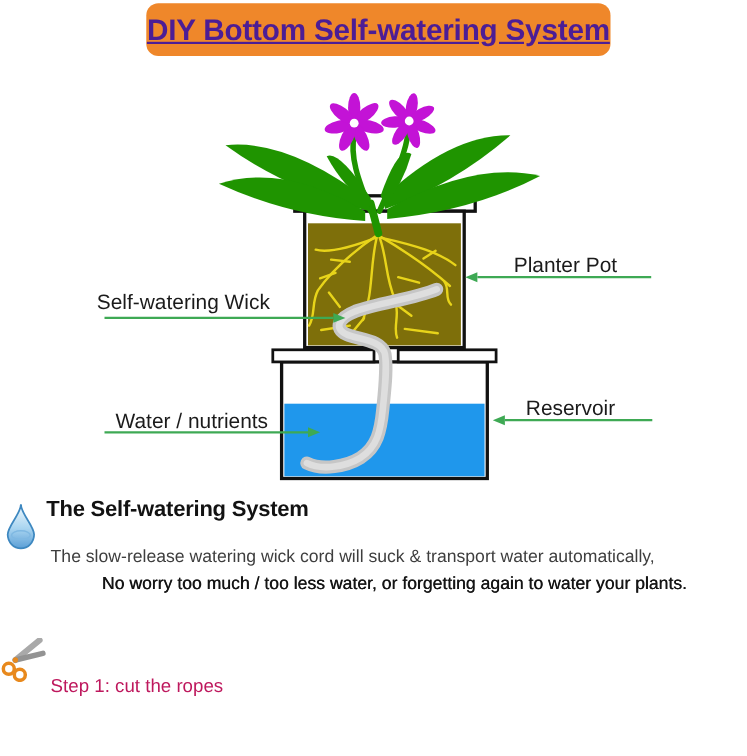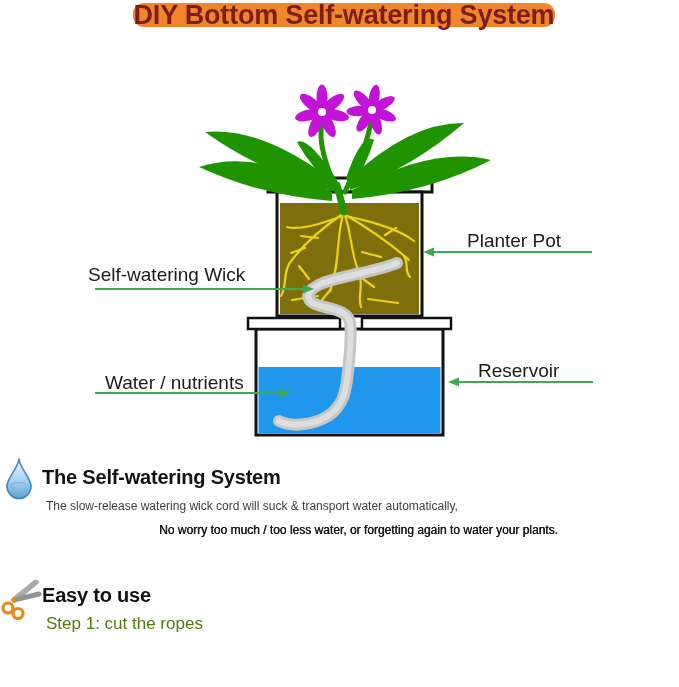--- a/index.html
+++ b/index.html
@@ -2,47 +2,47 @@
 <html><head>
 <meta charset="utf-8">
 <style>
   * { margin:0; padding:0; box-sizing:border-box; }
   html,body { background:#ffffff; }
   .canvas {
     position:relative; width:679px; height:687px; background:#ffffff;
     font-family:"Liberation Sans", sans-serif; overflow:hidden;
   }
   .banner {
-    position:absolute; left:133px; top:3px; width:422px; height:24px;
-    background:#EF872A; border-radius:11px; color:#7f1d1d;
+    position:absolute; left:133px; top:3px; width:422px; height:48px;
+    background:#EF872A; border-radius:11px; color:#4c1d95;
     font-size:27px; font-weight:bold; letter-spacing:-0.2px;
-    display:flex; align-items:center; justify-content:center;
+    display:flex; align-items:center; justify-content:center;text-decoration:underline;
   }
   .diagram { position:absolute; left:0; top:0; width:679px; height:455px; }
   .diagram text {
     font-family:"Liberation Sans", sans-serif; font-size:19px; fill:#1b1b1b;
   }
   .icon-drop { position:absolute; left:4px; top:457px; width:30px; height:43px; }
   .icon-scissors { position:absolute; left:1px; top:580px; width:42px; height:40px; }
   .sec-heading {
     position:absolute; left:42px; font-size:20px; font-weight:bold; color:#121212;
     letter-spacing:-0.2px;
   }
-  .sec1-heading { top:466px; }
+  .sec1-heading { top:452px; }
   .sec2-heading { top:584px; }
   .sec1-body {
     position:absolute; left:46px; top:495px; width:625px;
-    font-size:12px; color:#3e3e3e; line-height:23.5px; white-space:nowrap;
+    font-size:16px; color:#3e3e3e; line-height:23.5px; white-space:nowrap;
   }
   .sec1-body .strong {
     color:#151515; text-shadow:0.35px 0 0 #151515;text-align:center;
   }
   .steps {
     position:absolute; left:46px; top:612px; width:620px;
-    font-size:17px; color:#4d7c0f; line-height:23.3px; white-space:nowrap;
+    font-size:17px; color:#be185d; line-height:23.3px; white-space:nowrap;
   }
 </style>
 </head>
 <body>
 
 <div class="canvas">
 
   <div class="banner">
     <span>DIY Bottom Self-watering System</span>
   </div>
@@ -162,18 +162,17 @@
     <div class="strong">No worry too much / too less water, or forgetting again to water your plants.</div>
   </div>
 
   <svg class="icon-scissors" viewBox="0 0 42 40">
     <line x1="13" y1="20" x2="35" y2="2" stroke="#A9A9A9" stroke-width="5.5" stroke-linecap="round"></line>
     <line x1="13" y1="20" x2="38" y2="14" stroke="#939393" stroke-width="5" stroke-linecap="round"></line>
     <circle cx="7" cy="28" r="5" fill="none" stroke="#E8891D" stroke-width="3.2"></circle>
     <circle cx="17" cy="33.5" r="5" fill="none" stroke="#E8891D" stroke-width="3.2"></circle>
     <circle cx="13" cy="20" r="2.4" fill="#E8891D"></circle>
   </svg>
-  <div class="sec-heading sec2-heading">Easy to use</div>
   <div class="steps">
     <div>Step 1: cut the ropes</div>
   </div>
 
 </div>
 
 </body></html>

